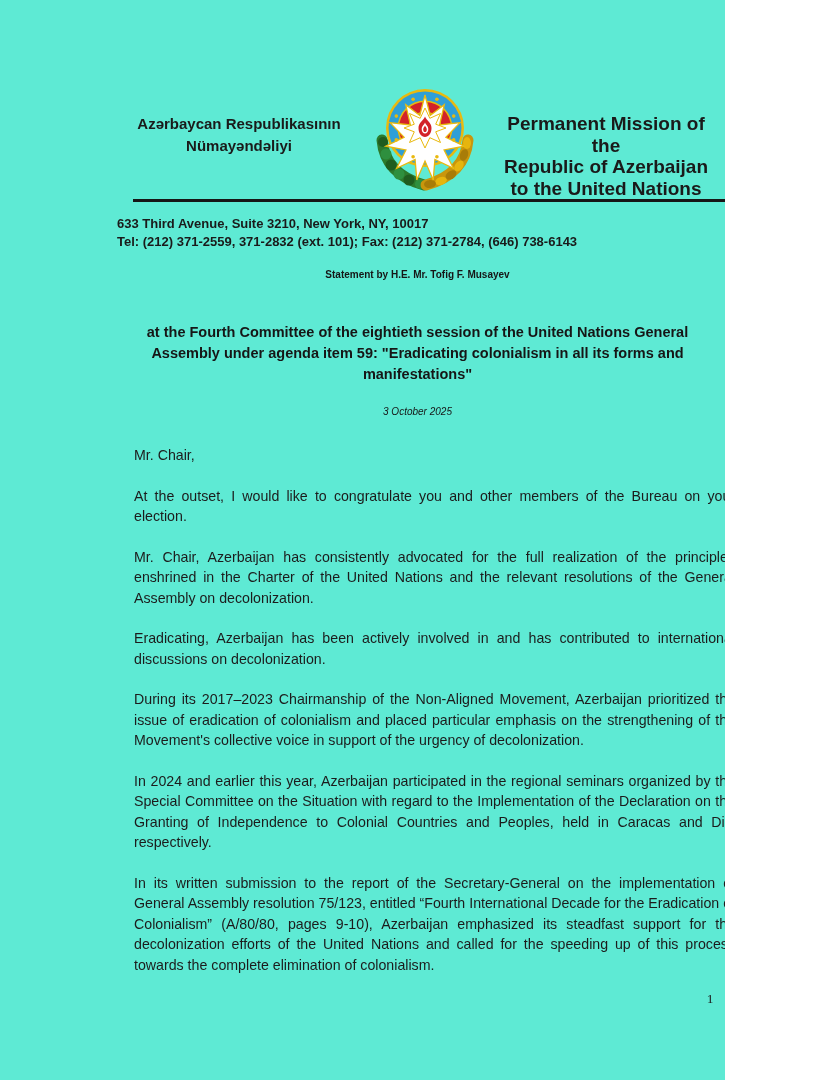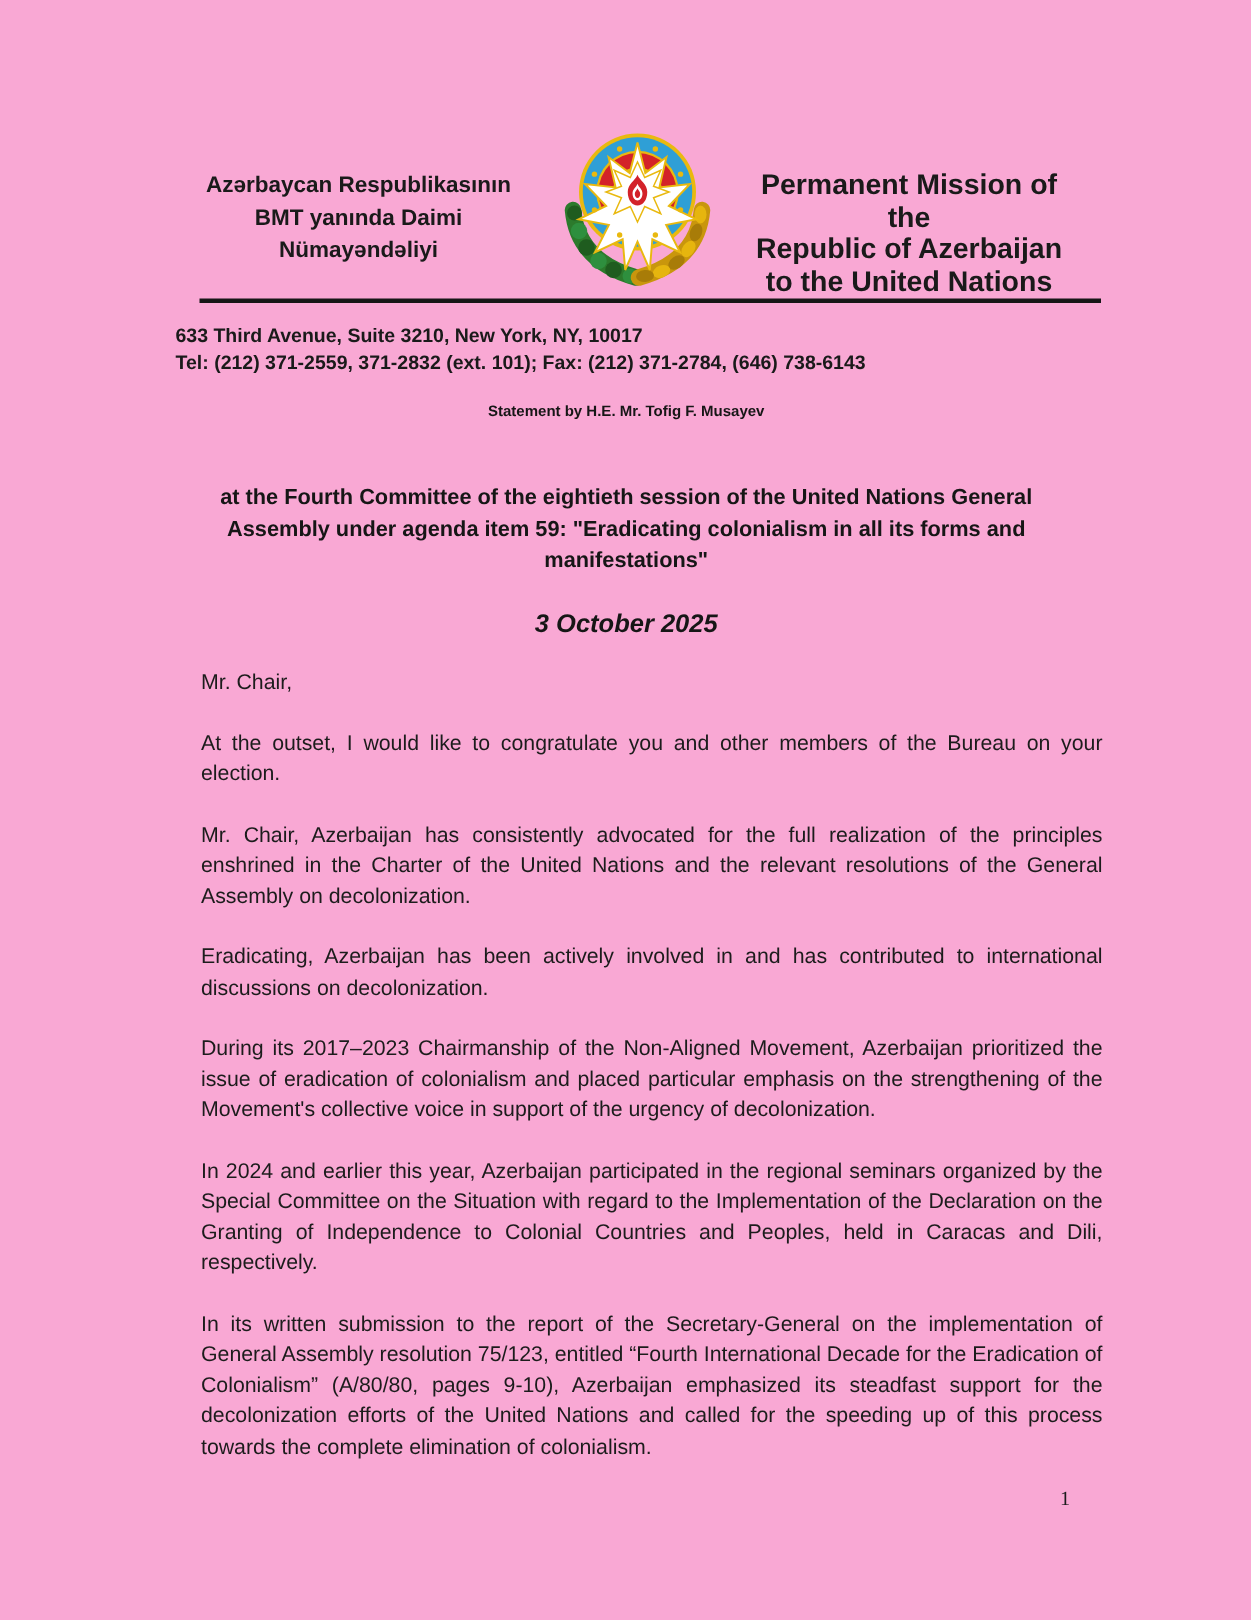--- a/index.html
+++ b/index.html
@@ -1,19 +1,19 @@
 <!DOCTYPE html>
 <html><head>
 <meta charset="utf-8">
 <style>
   html,body{margin:0;padding:0;background:#ffffff;}
   .page{
     position:relative;
-    width:834px;height:1080px;
-    background:#f9a8d4;
+    width:725px;height:1080px;
+    background:#5eead4;
     font-family:"Liberation Sans","DejaVu Sans",sans-serif;
     color:#1d1d1d;
     overflow:hidden;
   }
   
   .letterhead-left{
     position:absolute;left:124px;top:113px;width:230px;
     text-align:center;font-weight:bold;font-size:15px;line-height:21.5px;color:#1a1a1a;
   }
   .letterhead-right{
@@ -30,21 +30,21 @@
   .stmt-title{
     position:absolute;left:117px;top:264px;width:601px;
     text-align:center;font-weight:bold;font-size:10px;line-height:21px;color:#161616;
   }
   .stmt-subtitle{
     position:absolute;left:117px;top:322px;width:601px;
     text-align:center;font-weight:bold;font-size:14.5px;line-height:21px;color:#161616;
   }
   .stmt-date{
     position:absolute;left:117px;top:406px;width:601px;
-    text-align:center;font-weight:bold;font-style:italic;font-size:17px;color:#161616;
+    text-align:center;font-weight:normal;font-style:italic;font-size:10px;color:#161616;
   }
   
   .body-text{
     position:absolute;left:134px;top:445px;width:601px;
     font-size:14.2px;line-height:20.5px;color:#1c1c1c;
   }
   .body-text p{
     margin:0 0 20px 0;
     text-align:justify;
     text-align-last:left;
@@ -55,21 +55,20 @@
     font-size:13.5px;color:#1c1c1c;text-align:center;
   }
 </style>
 </head>
 <body>
 
 <div class="page">
 
   <div class="letterhead-left">
     <div>Azərbaycan Respublikasının</div>
-    <div>BMT yanında Daimi</div>
     <div>Nümayəndəliyi</div>
   </div>
 
   <div class="emblem">
     <svg width="106" height="106" viewBox="0 0 106 106" xmlns="http://www.w3.org/2000/svg">
 
       <g>
         <path d="M10,54 Q13,88 52,99" stroke="#2c7a2c" stroke-width="11" fill="none" stroke-linecap="round"></path>
         <circle cx="11" cy="56" r="5" fill="#1f5c1f"></circle>
         <circle cx="14" cy="68" r="5.5" fill="#2e8f3e"></circle>

